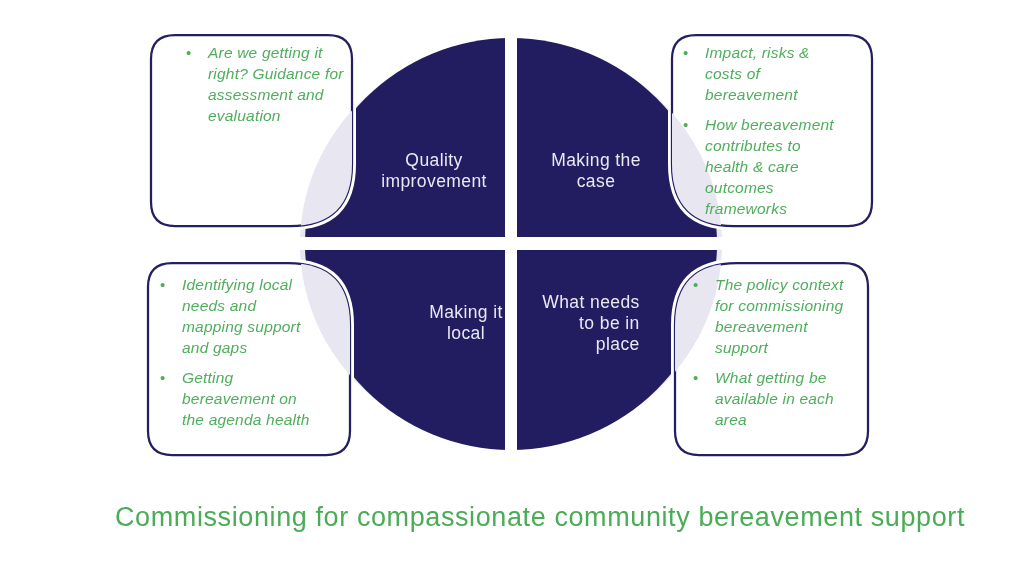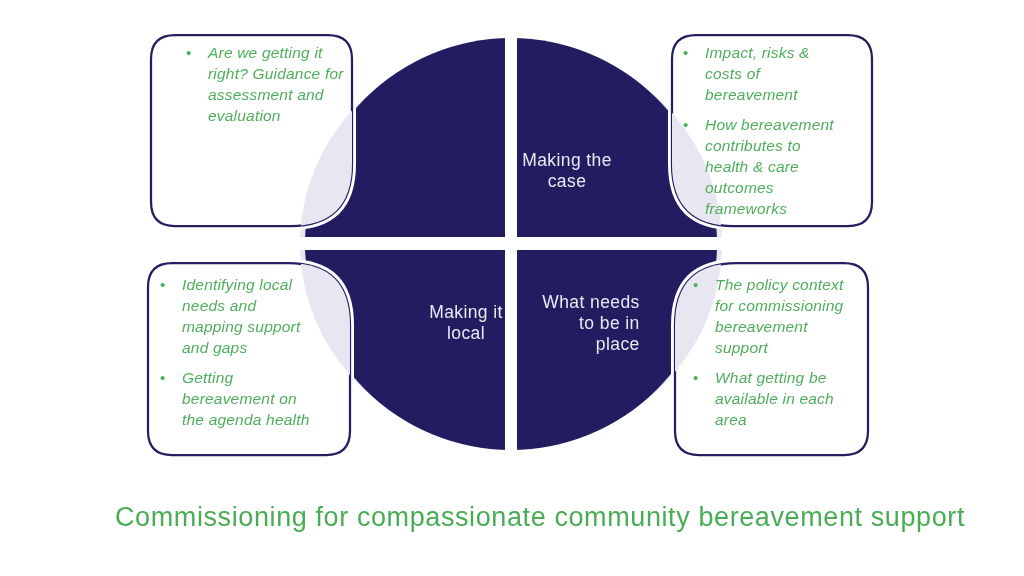--- a/index.html
+++ b/index.html
@@ -85,21 +85,23 @@
       <ellipse cx="511" cy="244" rx="211" ry="203" fill="#e7e6f1" clip-path="url(#clip-bl)"></ellipse>
     </g>
 
     <g>
       <path d="M 737 263 H 844 Q 868 263 868 287 V 431 Q 868 455 844 455 H 699 Q 675 455 675 431 V 325 Q 675 263 737 263 Z" fill="#ffffff" stroke="#ffffff" stroke-width="8"></path>
       <path d="M 737 263 H 844 Q 868 263 868 287 V 431 Q 868 455 844 455 H 699 Q 675 455 675 431 V 325 Q 675 263 737 263 Z" fill="none" stroke="#241f60" stroke-width="2.25"></path>
       <ellipse cx="511" cy="244" rx="211" ry="203" fill="#e7e6f1" clip-path="url(#clip-br)"></ellipse>
     </g>
   </svg>
 
-  <div class="quad-label" style="left:567px;top:171px;">Making the
+  <div class="quad-label" style="left:434px;top:171px;">Quality
+improvement</div>
+  <div class="quad-label" style="left:596px;top:171px;">Making the
 case</div>
   <div class="quad-label" style="left:434px;top:323px;margin-left:32px;">Making it
 local</div>
   <div class="quad-label" style="left:591px;top:323px;text-align:right;">What needs
 to be in
 place</div>
 
   <div class="callout-content" style="left:186px;top:42px;">
     <div class="bullet-item">
       <span class="bullet-dot">•</span>

